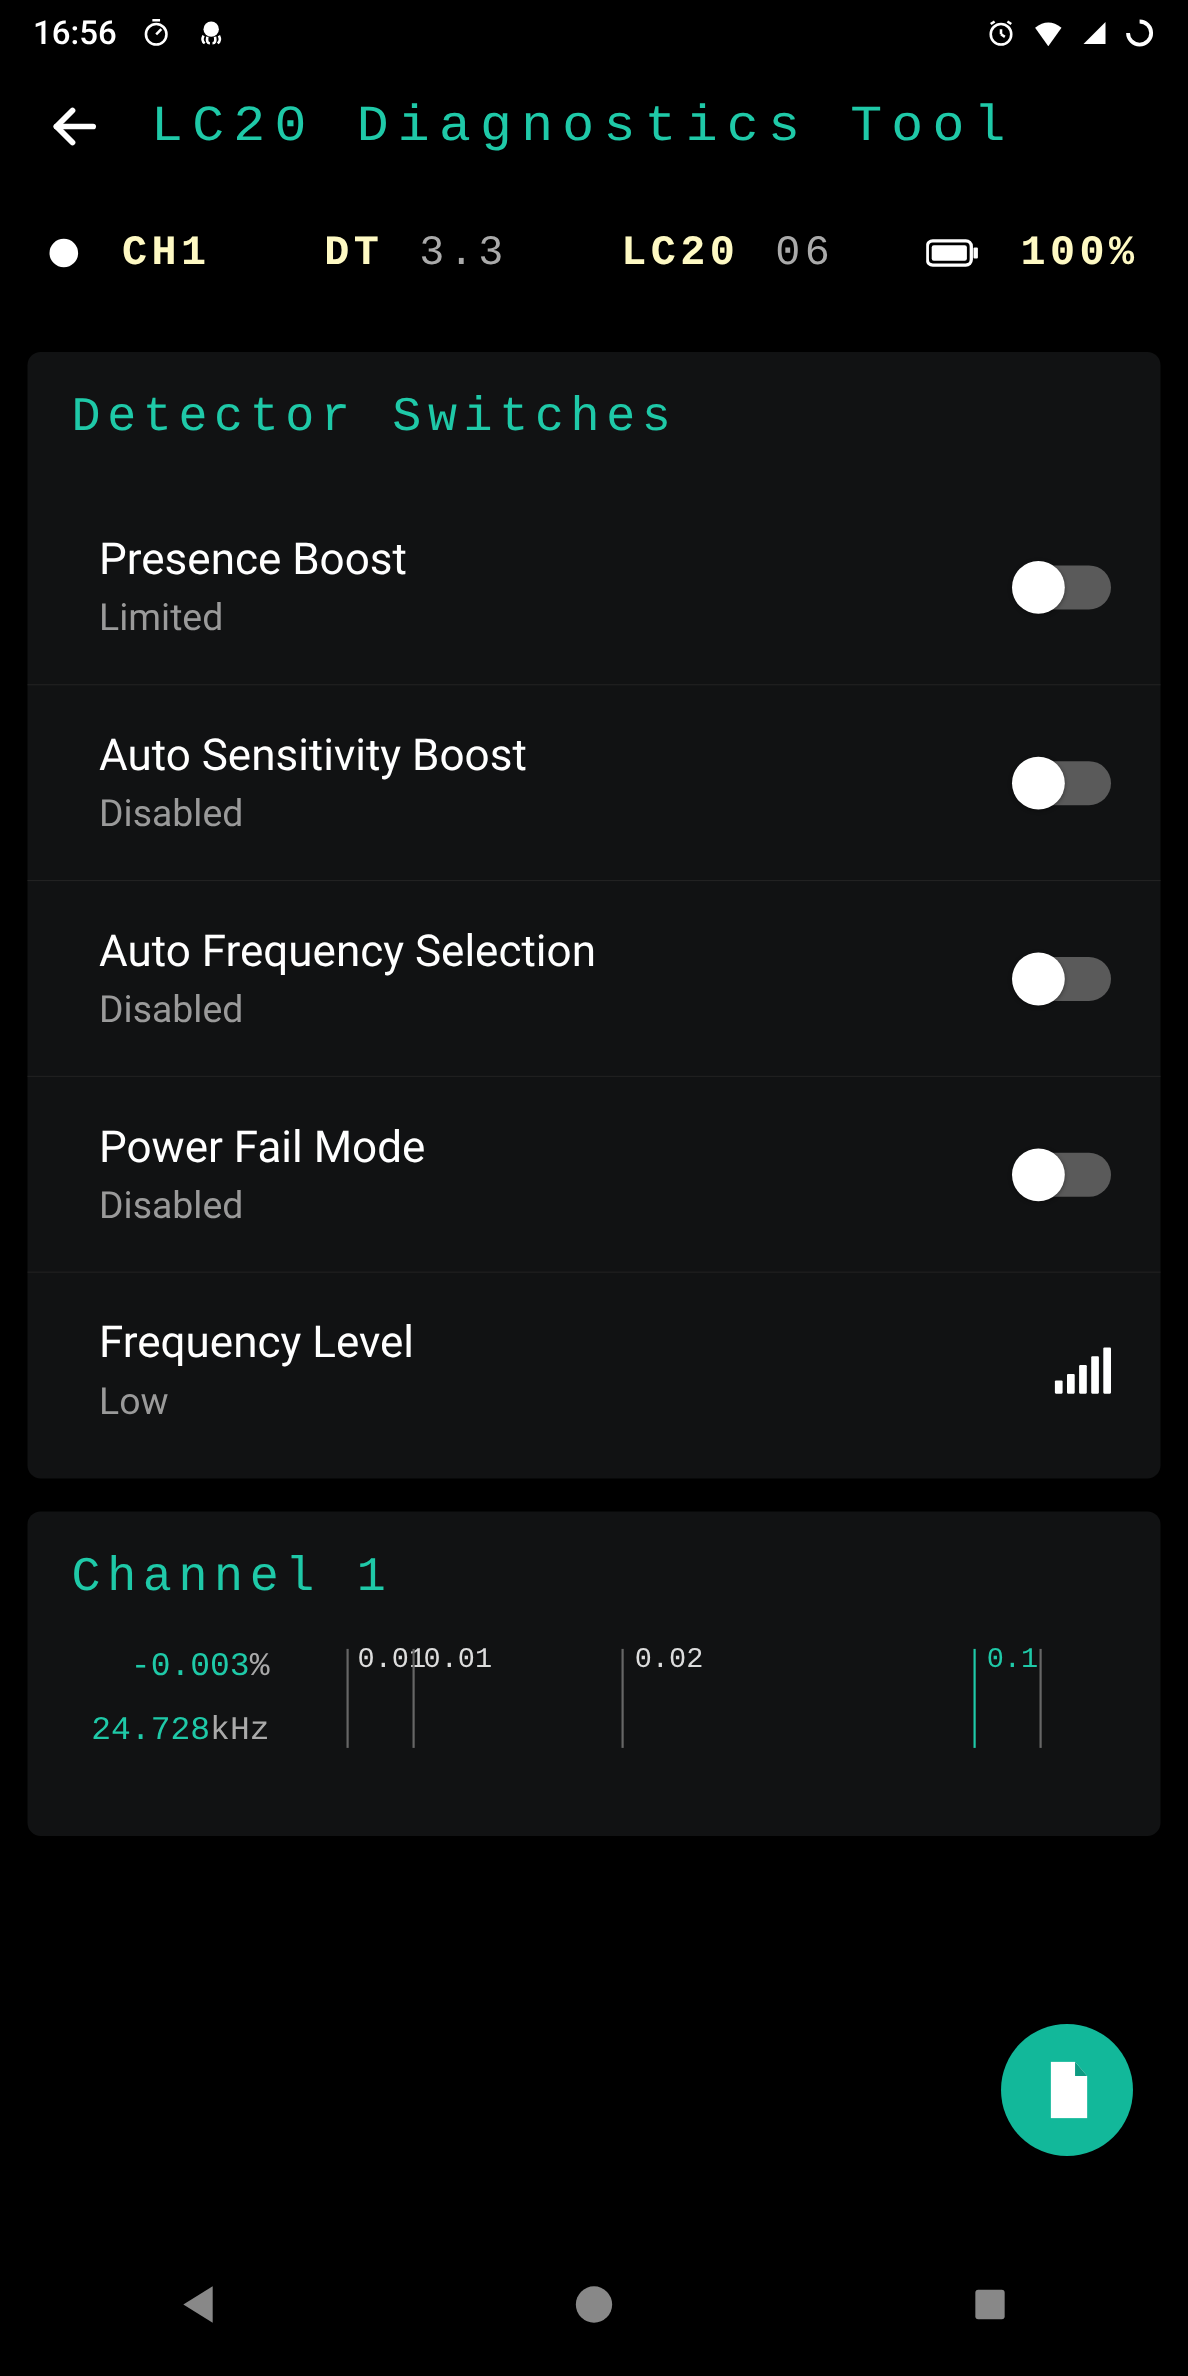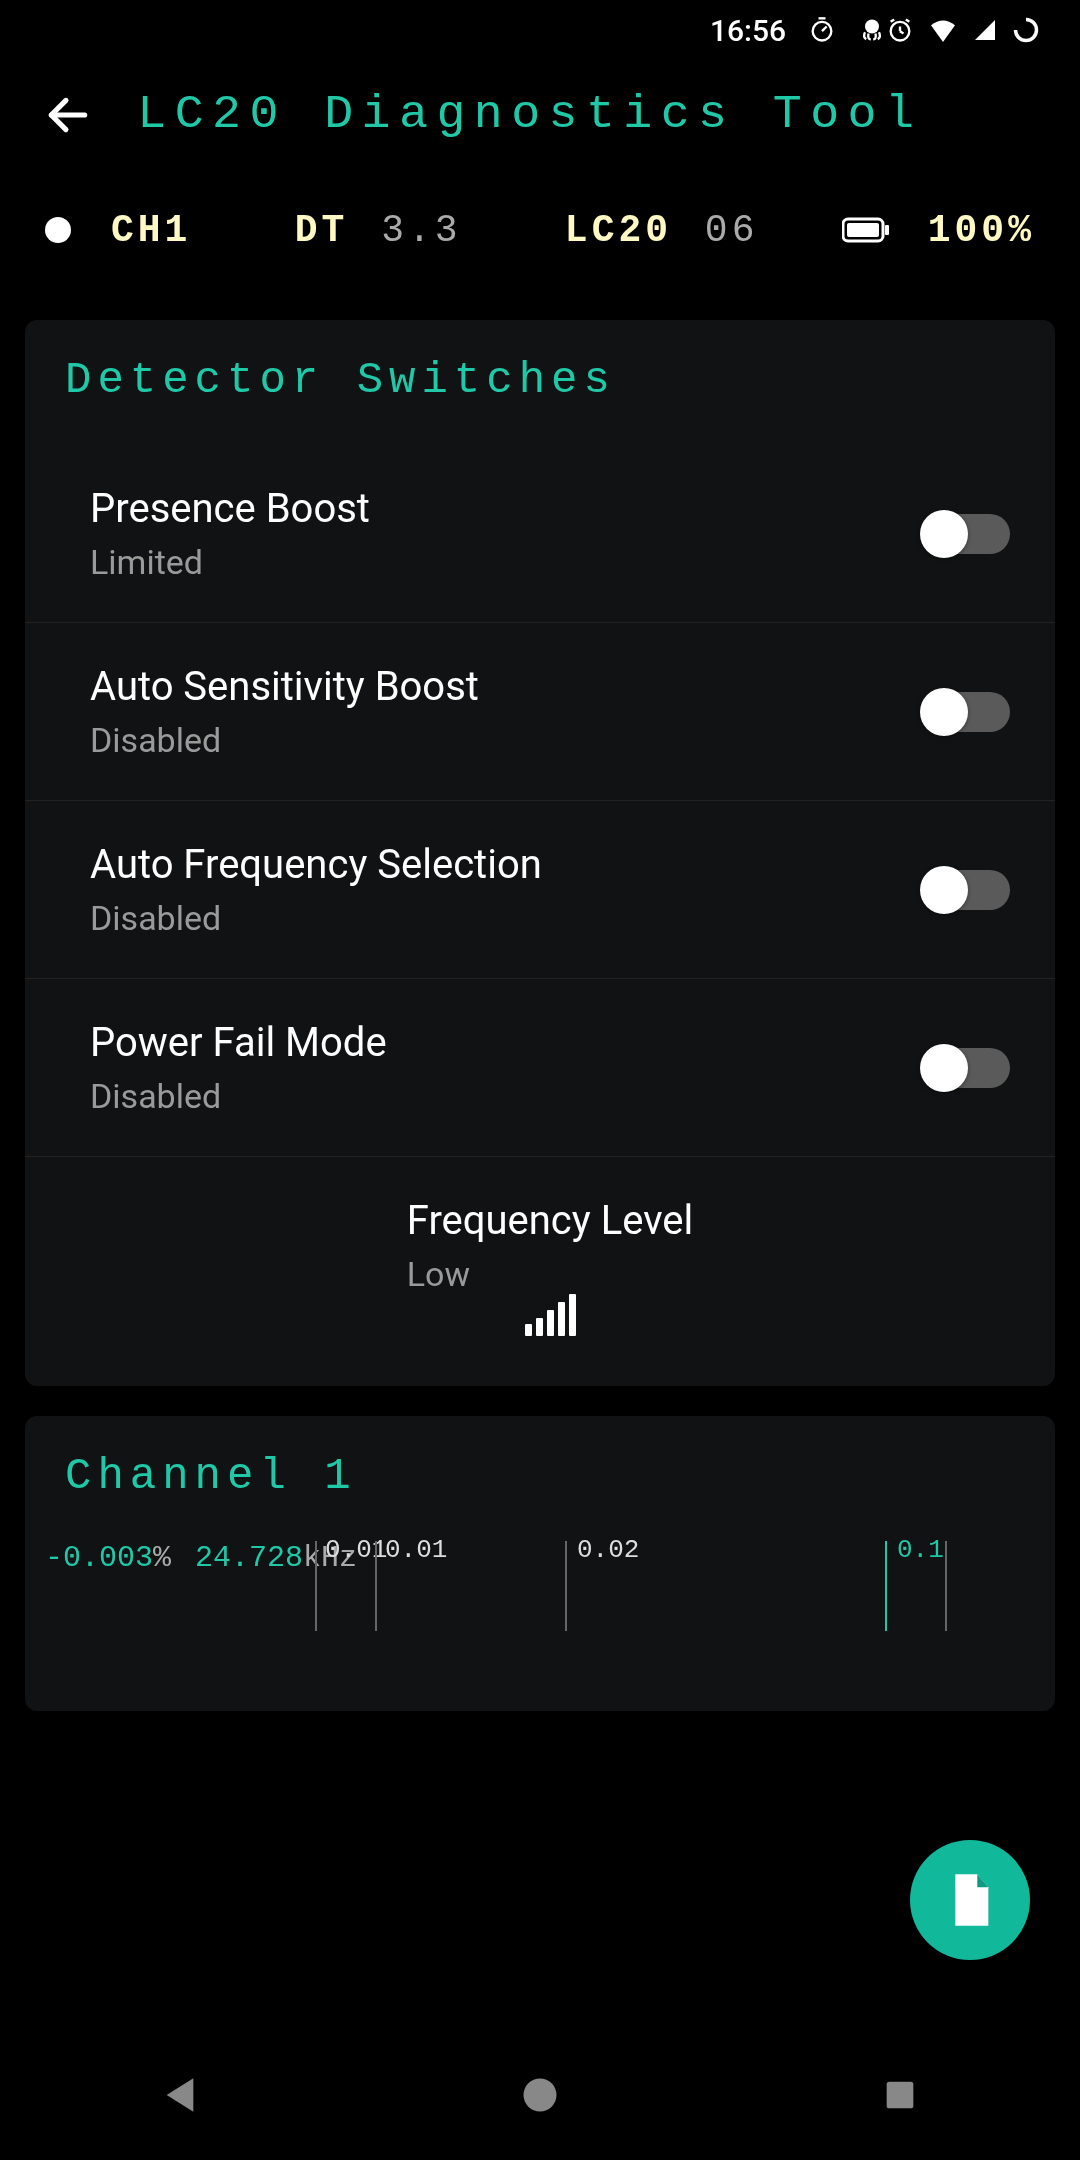--- a/index.html
+++ b/index.html
@@ -10,22 +10,22 @@
     font-family: -apple-system, BlinkMacSystemFont, "Segoe UI", Roboto, sans-serif;
     color: #fff;
     overflow: hidden;
     position: relative;
   }
   .status-bar {
     height: 60px;
     background: #000;
     display: flex;
     align-items: center;
-    justify-content: flex-end;
-    padding: 0 40px;
+    justify-content: space-between;
+    padding: 0 30px;
     font-size: 30px;
     font-weight: 500;
   }
   .status-left { display: flex; align-items: center; gap: 22px; }
   .status-right { display: flex; align-items: center; gap: 14px; }
   .status-icon { display: inline-flex; }
   .app-header {
     height: 110px;
     background: #000;
     display: flex;
@@ -75,21 +75,21 @@
     padding-left: 40px;
     padding-bottom: 40px;
   }
   .row {
     display:flex;
     align-items:center;
     justify-content:space-between;
     padding: 40px 45px 40px 65px;
     border-bottom: 1px solid #222;
   }
-  .row:last-child { border-bottom:none;flex-direction:column; }
+  .row:last-child { border-bottom:none; }
   .row-text { display:flex; flex-direction:column; gap:10px; }
   .row-title { font-size: 40px; color:#fff; }
   .row-sub { font-size: 34px; color:#9a9a9a; }
   .toggle {
     width: 86px; height: 40px; border-radius: 20px; 
     background:#5a5a5a; position:relative;
   }
   .toggle .knob {
     width: 48px; height:48px; border-radius:50%; background:#fff;
     position:absolute; left:-4px; top:50%; transform:translateY(-50%);
@@ -110,21 +110,21 @@
     padding: 40px 0 30px 20px;
   }
   .loop-area {
     display:flex;
     padding: 0 20px 30px 20px;
     position:relative;
     height: 140px;
   }
   .loop-left {
     width: 200px;
-    display:flex; gap:24px;
+    display:flex; flex-direction:column; gap:24px;
     font-family:"Courier New", monospace;
     font-size: 30px;
     text-align:right;
   }
   .loop-left .pct { color:#1fc9a8; }
   .loop-left .unit { color:#aaa; }
   .loop-left .khz { color:#1fc9a8; }
   .loop-ticks { flex:1; position:relative; }
   .tick { position:absolute; top:0; bottom:20px; width:2px; background:#666; }
   .tick-label { position:absolute; top:-6px; font-size:26px; color:#ddd; font-family:"Courier New",monospace; }

